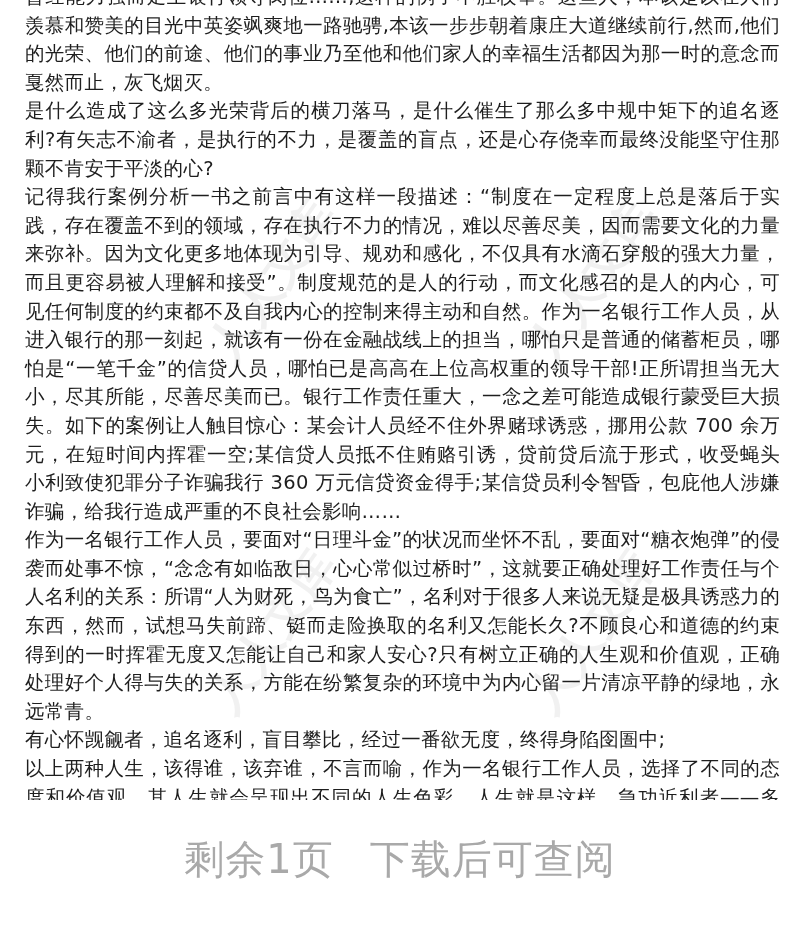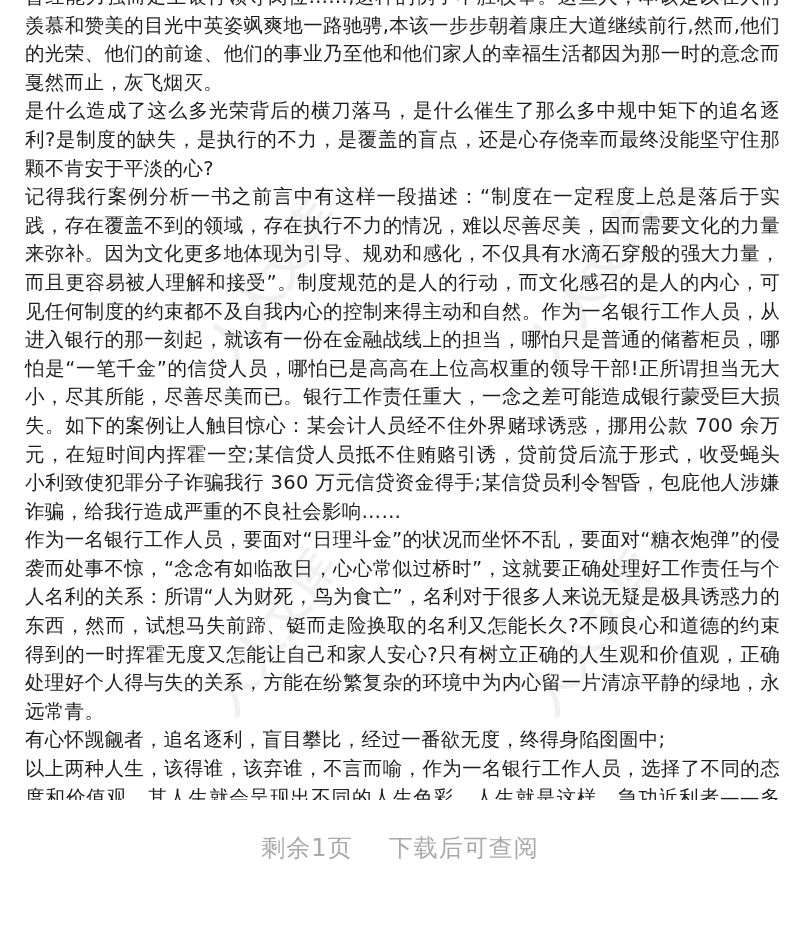--- a/index.html
+++ b/index.html
@@ -53,41 +53,41 @@
       width: 800px;
       height: 130px;
       background: #ffffff;
     }
     .remaining {
       position: absolute;
       left: 0;
       width: 800px;
       top: 32px;
       text-align: center;
-      font-size: 24px;
+      font-size: 40px;
       color: #a9a9a9;
       letter-spacing: 1px;
     }
     .remaining .gap {
       display: inline-block;
       width: 36px;
     }
   </style>
 </head>
 <body>
 
 <div class="page">
   <div class="watermark" style="left:180px; top:250px;">人人文库</div>
   <div class="watermark" style="left:500px; top:250px;">人人文库</div>
   <div class="watermark" style="left:180px; top:600px;">人人文库</div>
   <div class="watermark" style="left:500px; top:600px;">人人文库</div>
 
   <div class="content">
     <p>曾经能力强而走上银行领导岗位……,这样的例子不胜枚举。这些人，本该是以在人们羡慕和赞美的目光中英姿飒爽地一路驰骋,本该一步步朝着康庄大道继续前行,然而,他们的光荣、他们的前途、他们的事业乃至他和他们家人的幸福生活都因为那一时的意念而戛然而止，灰飞烟灭。</p>
-    <p>是什么造成了这么多光荣背后的横刀落马，是什么催生了那么多中规中矩下的追名逐利?是制度的缺失，是执行的不力，是覆盖的盲点，还是心存侥幸而最终没能坚守住那颗不肯安于平淡的心?</p>
+    <p>是什么造成了这么多光荣背后的横刀落马，是什么催生了那么多中规中矩下的追名逐利?有矢志不渝者，是执行的不力，是覆盖的盲点，还是心存侥幸而最终没能坚守住那颗不肯安于平淡的心?</p>
     <p>记得我行案例分析一书之前言中有这样一段描述：“制度在一定程度上总是落后于实践，存在覆盖不到的领域，存在执行不力的情况，难以尽善尽美，因而需要文化的力量来弥补。因为文化更多地体现为引导、规劝和感化，不仅具有水滴石穿般的强大力量，而且更容易被人理解和接受”。制度规范的是人的行动，而文化感召的是人的内心，可见任何制度的约束都不及自我内心的控制来得主动和自然。作为一名银行工作人员，从进入银行的那一刻起，就该有一份在金融战线上的担当，哪怕只是普通的储蓄柜员，哪怕是“一笔千金”的信贷人员，哪怕已是高高在上位高权重的领导干部!正所谓担当无大小，尽其所能，尽善尽美而已。银行工作责任重大，一念之差可能造成银行蒙受巨大损失。如下的案例让人触目惊心：某会计人员经不住外界赌球诱惑，挪用公款 700 余万元，在短时间内挥霍一空;某信贷人员抵不住贿赂引诱，贷前贷后流于形式，收受蝇头小利致使犯罪分子诈骗我行 360 万元信贷资金得手;某信贷员利令智昏，包庇他人涉嫌诈骗，给我行造成严重的不良社会影响……</p>
     <p>作为一名银行工作人员，要面对“日理斗金”的状况而坐怀不乱，要面对“糖衣炮弹”的侵袭而处事不惊，“念念有如临敌日，心心常似过桥时”，这就要正确处理好工作责任与个人名利的关系：所谓“人为财死，鸟为食亡”，名利对于很多人来说无疑是极具诱惑力的东西，然而，试想马失前蹄、铤而走险换取的名利又怎能长久?不顾良心和道德的约束得到的一时挥霍无度又怎能让自己和家人安心?只有树立正确的人生观和价值观，正确处理好个人得与失的关系，方能在纷繁复杂的环境中为内心留一片清凉平静的绿地，永远常青。</p>
     <p>有心怀觊觎者，追名逐利，盲目攀比，经过一番欲无度，终得身陷囹圄中;</p>
     <p>以上两种人生，该得谁，该弃谁，不言而喻，作为一名银行工作人员，选择了不同的态度和价值观，其人生就会呈现出不同的人生色彩。人生就是这样，急功近利者——多败，宁静致</p>
   </div>
 </div>
 
 <div class="footer">
   <div class="remaining">
     <span>剩余1页</span><span class="gap"></span><span>下载后可查阅</span>

